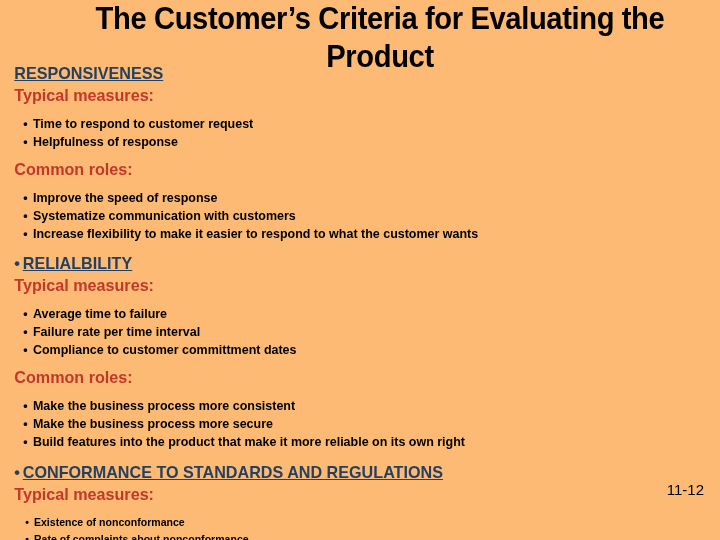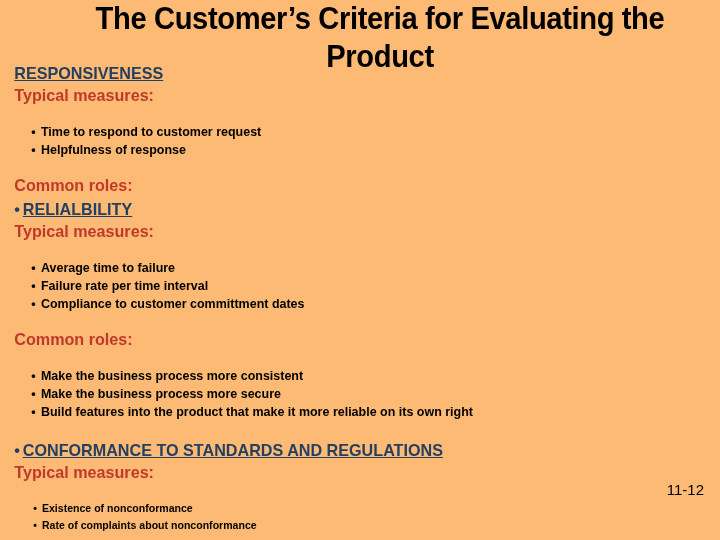--- a/index.html
+++ b/index.html
@@ -81,21 +81,21 @@
     line-height: 22px;
     padding-left: 15px;
     white-space: nowrap;
     transform: scaleX(0.95);
     transform-origin: 0 0;
   }
 
   
   ul.bullets {
     list-style: none;
-    margin: 16px;
+    margin: 8px;
     padding: 0;
   }
   ul.bullets > li {
     position: relative;
     color: #000000;
     font-weight: bold;
     font-size: 13px;
     line-height: 18px;
     padding-left: 26px;
     white-space: nowrap;
@@ -153,20 +153,25 @@
 
       <div class="sub-head">Typical measures:</div>
 
       <ul class="bullets">
         <li>Time to respond to customer request</li>
         <li>Helpfulness of response</li>
       </ul>
 
       <div class="sub-head">Common roles:</div>
 
+      <ul class="bullets">
+        <li>Improve the speed of response</li>
+        <li>Systematize communication with customers</li>
+        <li>Increase flexibility to make it easier to respond to what the customer wants</li>
+      </ul>
     </div>
 
     <div class="gap-1"></div>
 
     <div class="section">
       <div class="sec-head with-bullet"><span class="sec-bullet">•</span><span class="u">RELIALBILITY</span></div>
 
       <div class="sub-head">Typical measures:</div>
 
       <ul class="bullets">

